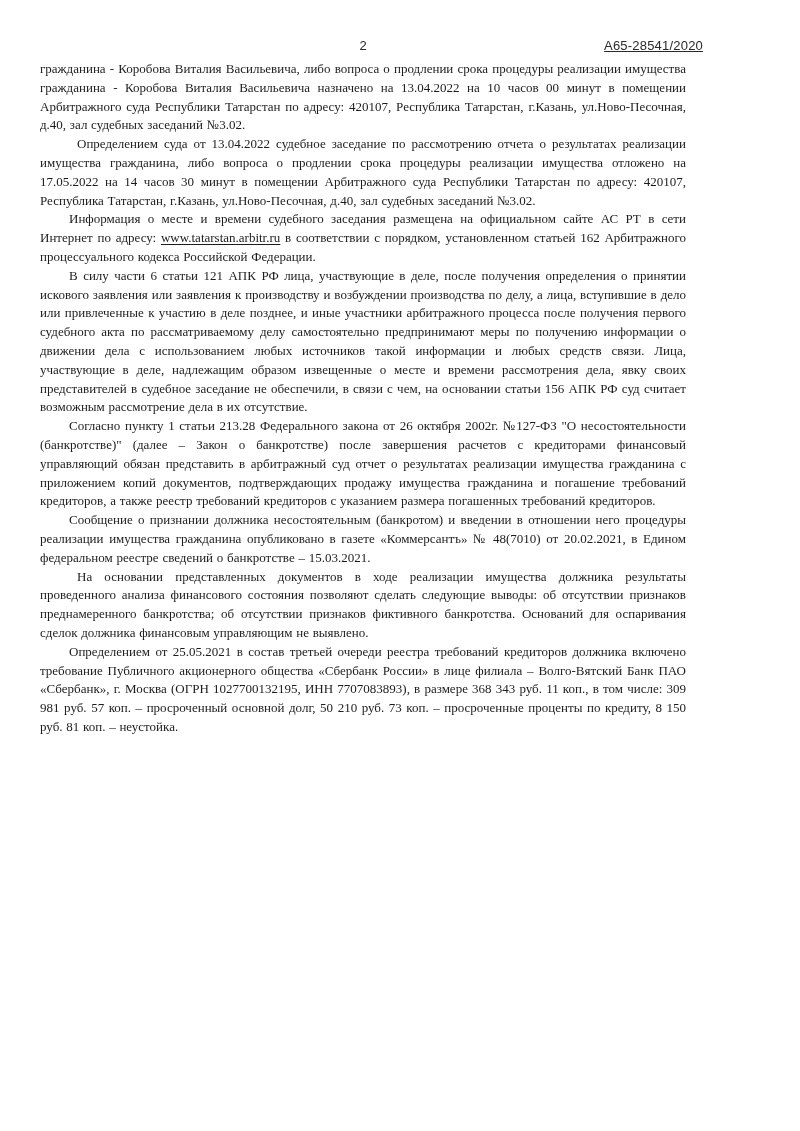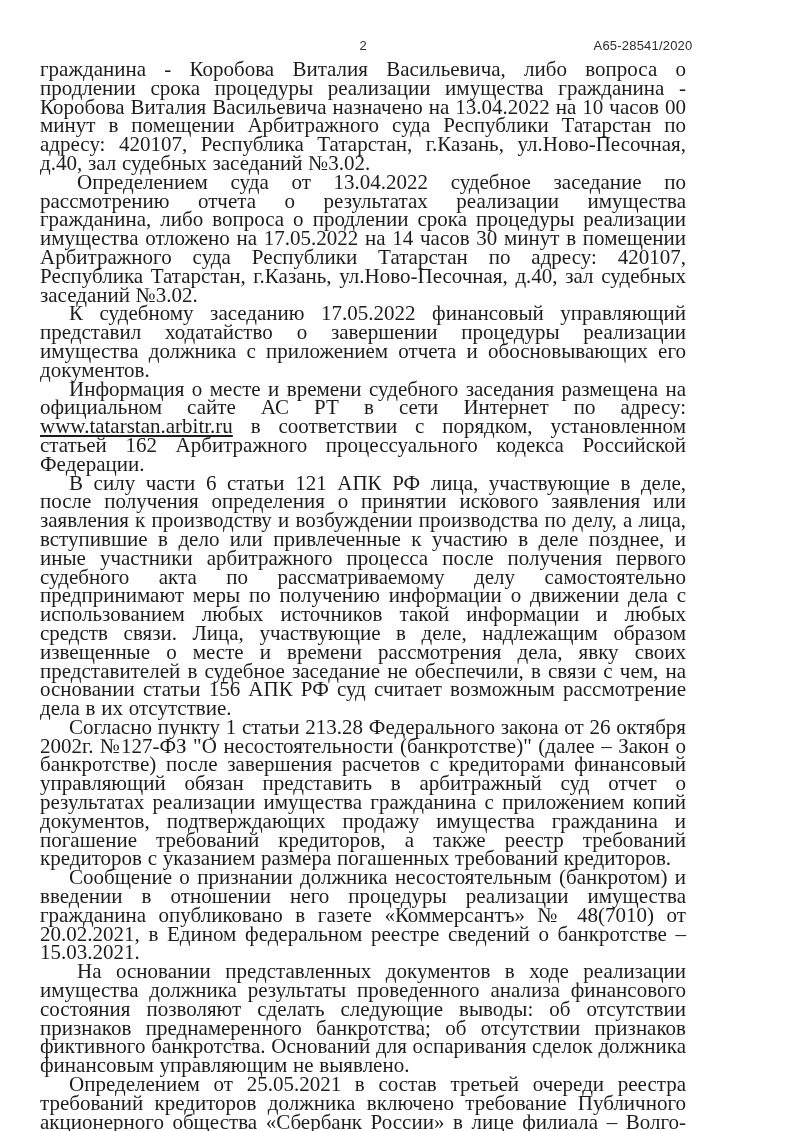--- a/index.html
+++ b/index.html
@@ -29,32 +29,33 @@
   .page-number {
     position: absolute;
     left: 40px;
     width: 646px;
     text-align: center;
   }
   .case-number {
     position: absolute;
     left: 583px;
     width: 120px;
-    text-align: center;
+    text-align: right;
     letter-spacing: 0.2px;
+    text-decoration: underline;
   }
   .doc-body {
     position: absolute;
     top: 60px;
     left: 40px;
     width: 646px;
   }
   .para {
     margin: 0;
-    font-size: 21px;
+    font-size: 13px;
     line-height: 18.8px;
     text-align: justify;
     text-indent: 29px;
     word-spacing: 0.5px;
     font-family: Liberation Serif, serif;
   }
   .para.no-indent { text-indent: 0; }
   .para.indent-lg { text-indent: 37px; }
   .url {
     text-decoration: underline;
@@ -69,21 +70,20 @@
   <div class="page-header">
     <span class="page-number">2</span>
     <span class="case-number">А65-28541/2020</span>
   </div>
 
   <div class="doc-body">
     <p class="para no-indent">гражданина - Коробова Виталия Васильевича, либо вопроса о продлении срока процедуры реализации имущества гражданина - Коробова Виталия Васильевича назначено на 13.04.2022 на 10 часов 00 минут в помещении Арбитражного суда Республики Татарстан по адресу: 420107, Республика Татарстан, г.Казань, ул.Ново-Песочная, д.40, зал судебных заседаний №3.02.</p>
 
     <p class="para indent-lg">Определением суда от 13.04.2022 судебное заседание по рассмотрению отчета о результатах реализации имущества гражданина, либо вопроса о продлении срока процедуры реализации имущества отложено на 17.05.2022 на 14 часов 30 минут в помещении Арбитражного суда Республики Татарстан по адресу: 420107, Республика Татарстан, г.Казань, ул.Ново-Песочная, д.40, зал судебных заседаний №3.02.</p>
 
-    <p class="para">К судебному заседанию 17.05.2022 финансовый управляющий представил ходатайство о завершении процедуры реализации имущества должника с приложением отчета и обосновывающих его документов.</p>
 
     <p class="para"><span>Информация о месте и времени судебного заседания размещена на официальном сайте АС РТ в сети Интернет по адресу: </span><span class="url">www.tatarstan.arbitr.ru</span><span> в соответствии с порядком, установленном статьей 162 Арбитражного процессуального кодекса Российской Федерации.</span></p>
 
     <p class="para">В силу части 6 статьи 121 АПК РФ лица, участвующие в деле, после получения определения о принятии искового заявления или заявления к производству и возбуждении производства по делу, а лица, вступившие в дело или привлеченные к участию в деле позднее, и иные участники арбитражного процесса после получения первого судебного акта по рассматриваемому делу самостоятельно предпринимают меры по получению информации о движении дела с использованием любых источников такой информации и любых средств связи. Лица, участвующие в деле, надлежащим образом извещенные о месте и времени рассмотрения дела, явку своих представителей в судебное заседание не обеспечили, в связи с чем, на основании статьи 156 АПК РФ суд считает возможным рассмотрение дела в их отсутствие.</p>
 
 
     <p class="para">Согласно пункту 1 статьи 213.28 Федерального закона от 26 октября 2002г. №127-ФЗ "О несостоятельности (банкротстве)" (далее – Закон о банкротстве) после завершения расчетов с кредиторами финансовый управляющий обязан представить в арбитражный суд отчет о результатах реализации имущества гражданина с приложением копий документов, подтверждающих продажу имущества гражданина и погашение требований кредиторов, а также реестр требований кредиторов с указанием размера погашенных требований кредиторов.</p>
 
 
     <p class="para">Сообщение о признании должника несостоятельным (банкротом) и введении в отношении него процедуры реализации имущества гражданина опубликовано в газете «Коммерсантъ» № 48(7010) от 20.02.2021, в Едином федеральном реестре сведений о банкротстве – 15.03.2021.</p>

